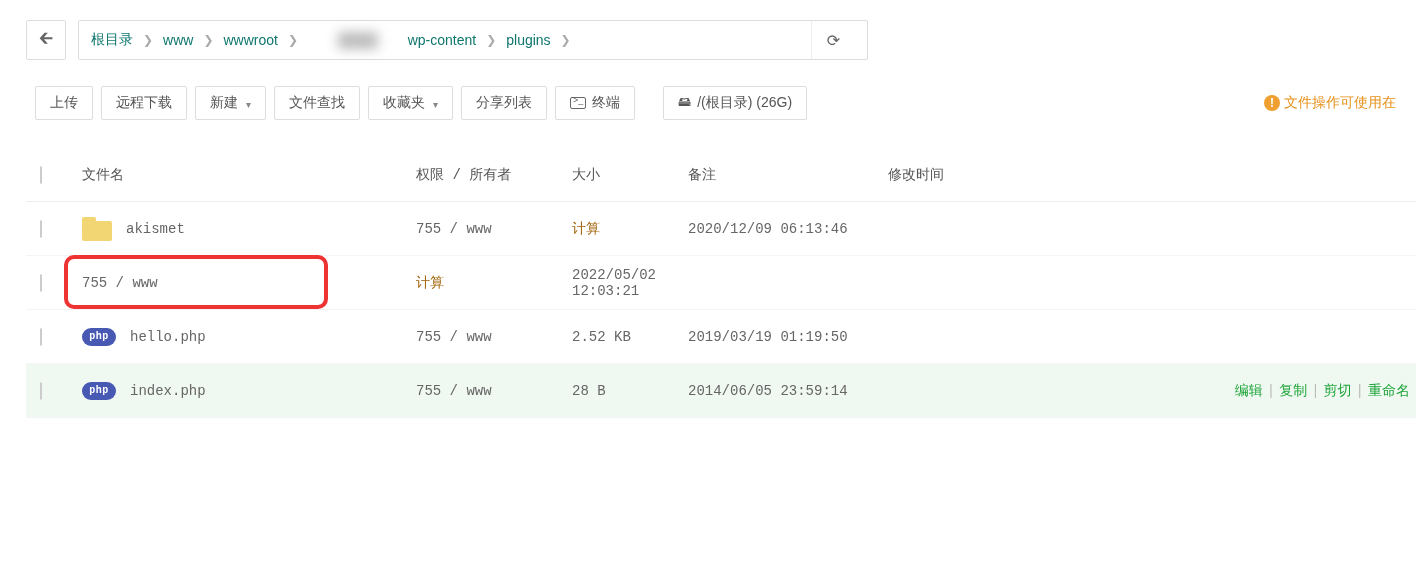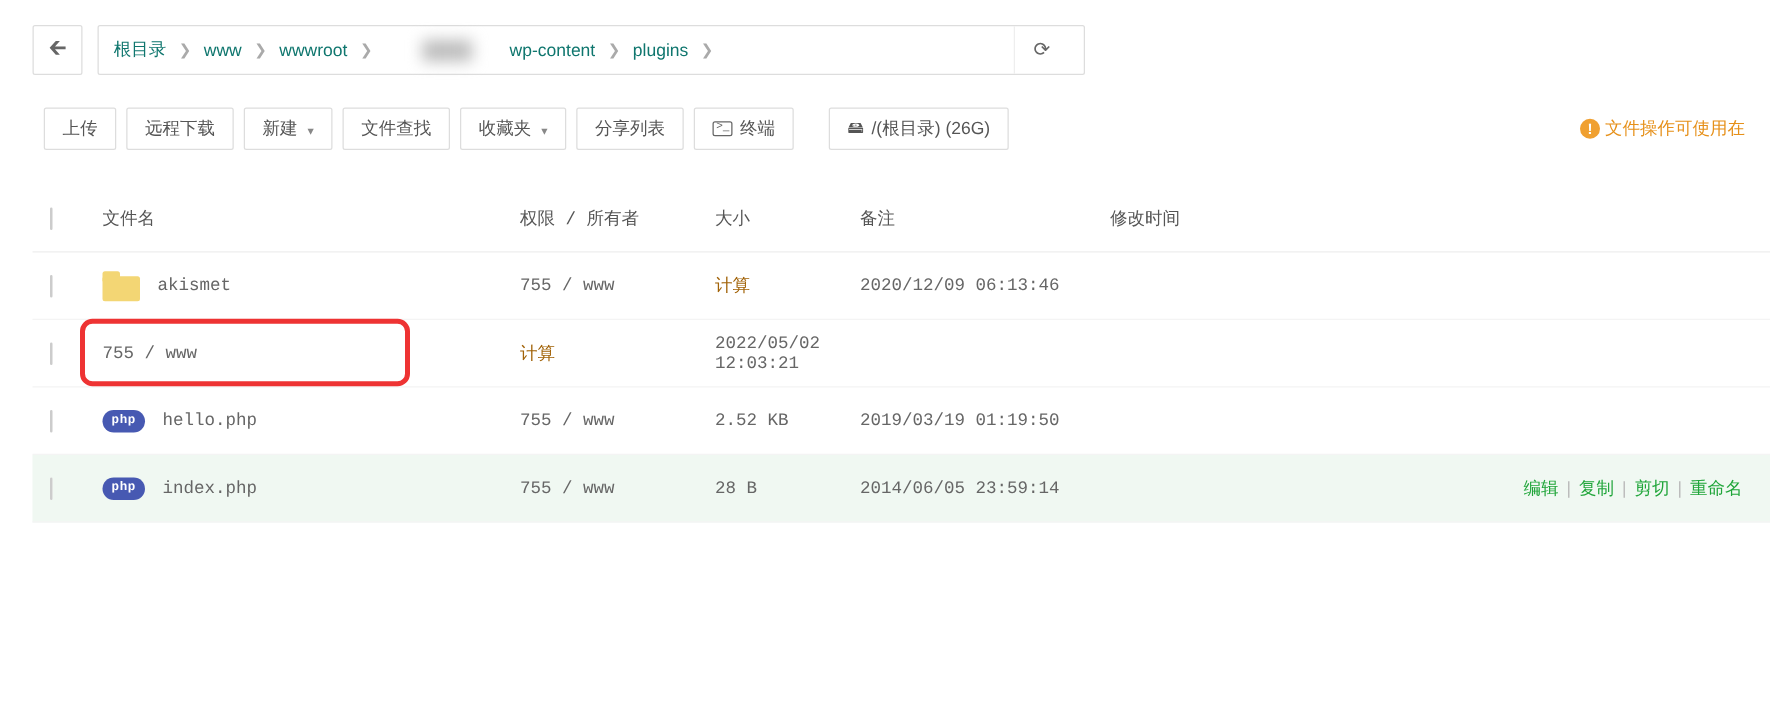--- a/index.html
+++ b/index.html
@@ -151,21 +151,21 @@
   }
 
   
   .php-icon{
     width:34px;height:18px;border-radius:9px;background:#4759b2;color:#fff;
     font-size:10px;font-weight:700;letter-spacing:0.5px;
     display:inline-flex;align-items:center;justify-content:center;text-align:right;
   }
 
   .sizecalc { color:#a16207; cursor:pointer;}
-  .actions { text-align:right; padding-right:22px; color:#20a53a; white-space:nowrap;}
+  .actions { text-align:right; padding-right:6px; color:#20a53a; white-space:nowrap;}
   .actions span{cursor:pointer;}
   .actions .sep{color:#bbb;margin:0 4px;}
 
   
   .redbox{
     position:absolute;
     border:4px solid #e33;
     border-radius:10px;
     pointer-events:none;
   }

